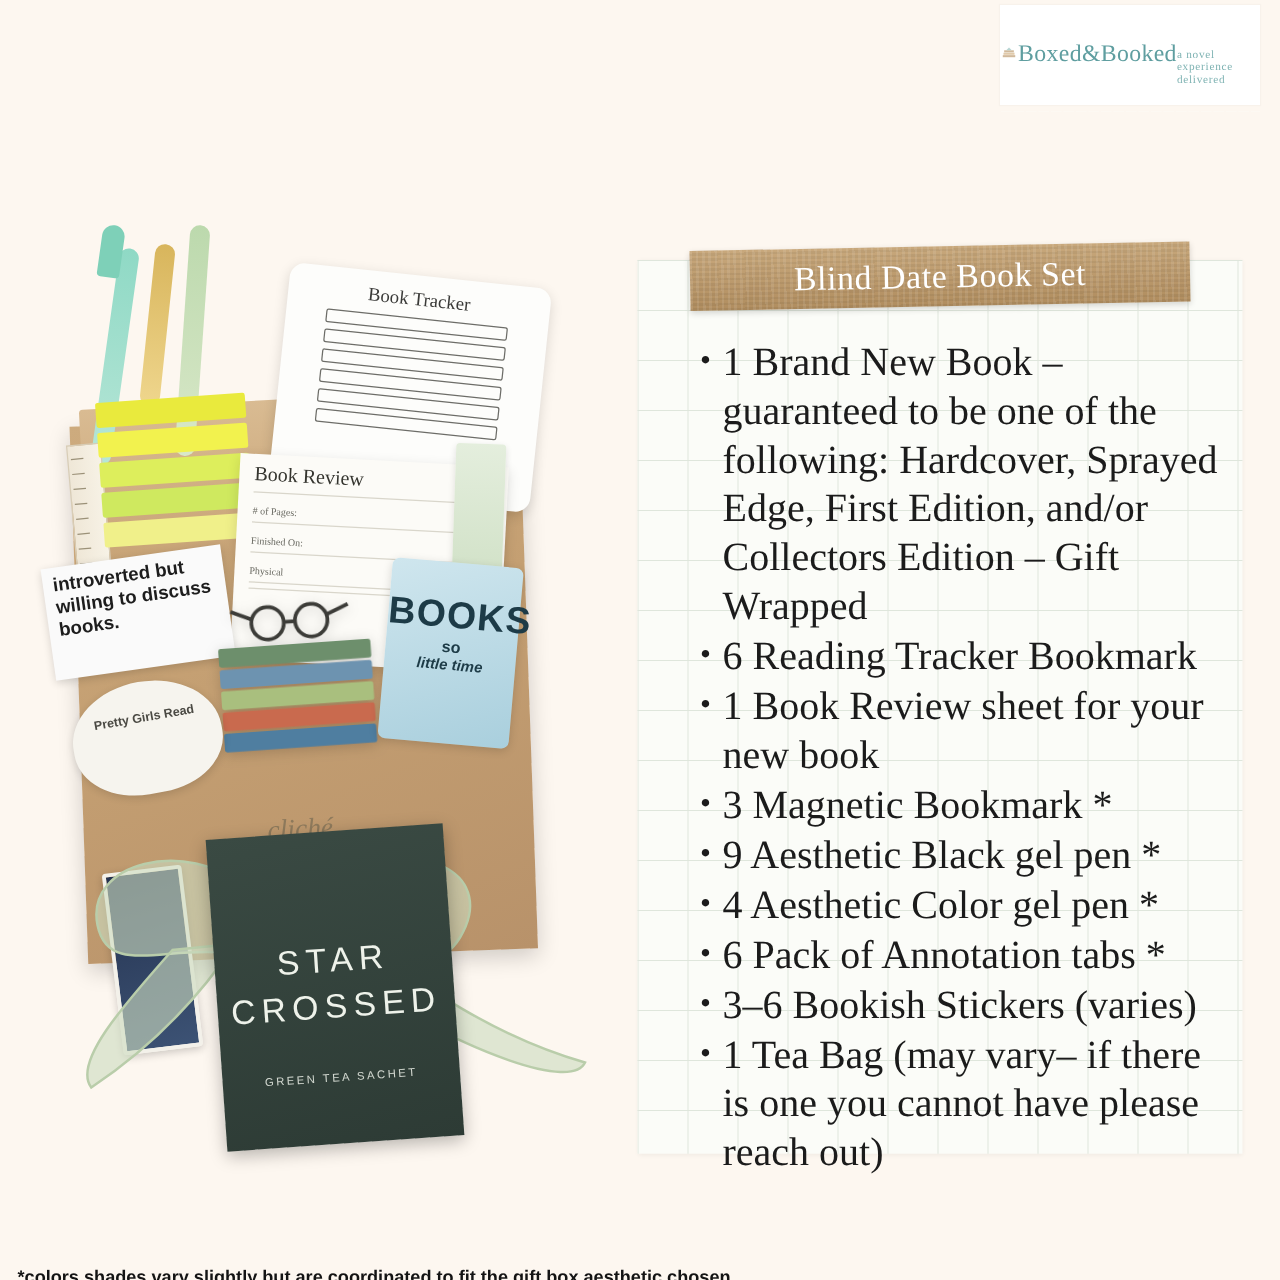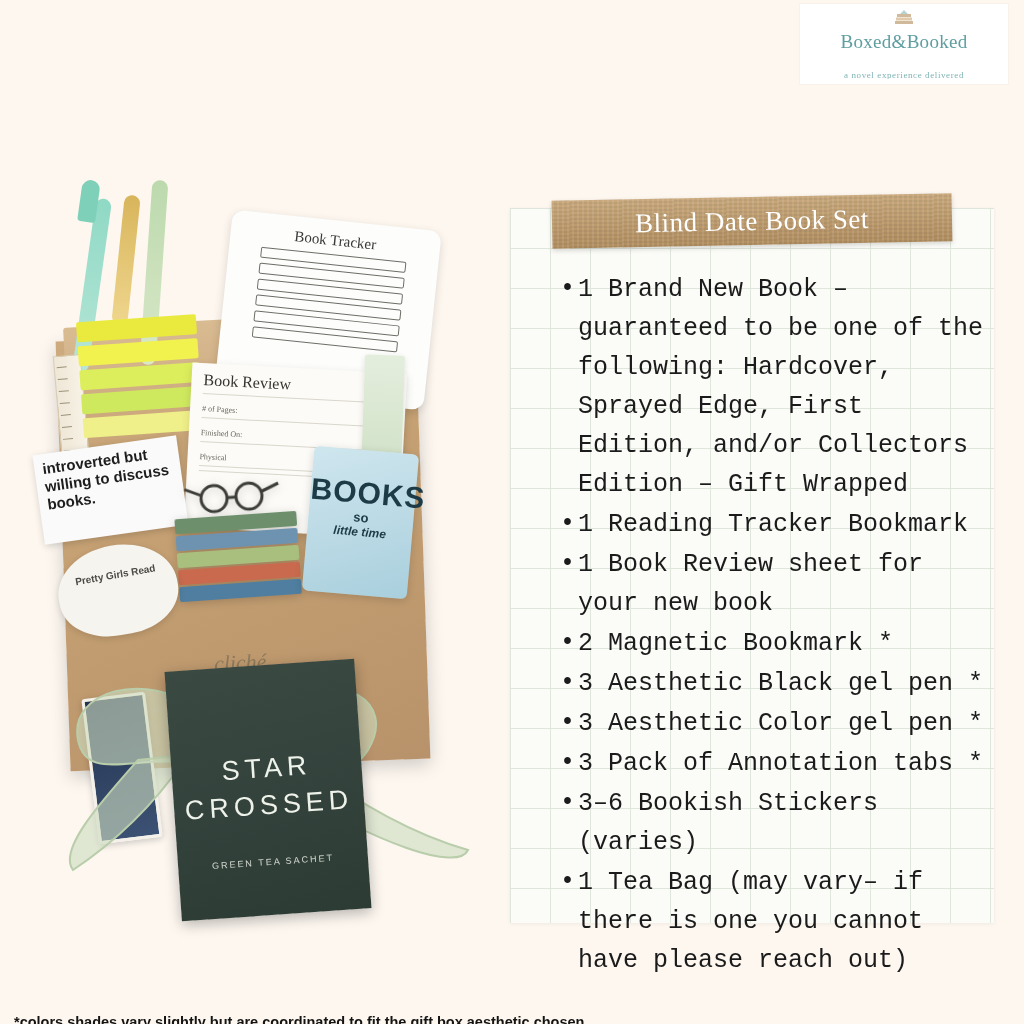--- a/index.html
+++ b/index.html
@@ -17,21 +17,21 @@
 
   
   .logo-badge {
     position: absolute;
     top: 4px;
     left: 800px;
     width: 208px;
     height: 80px;
     background: #ffffff;
     display: flex;
-    flex-direction: column;
+    flex-direction: row;
     align-items: center;
     justify-content: center;
     box-shadow: 0 0 0 1px rgba(0,0,0,0.02);
   }
   .logo-badge::before {
     content: "";
     position: absolute;
     left: 0; right: 0; bottom: -5px;
     height: 10px;
     background:
@@ -341,22 +341,22 @@
     position: absolute;
     left: 28px;
     top: 62px;
     right: 8px;
     margin: 0;
     padding: 0 0 0 22px;
     list-style: none;
   }
   .bullets li {
     position: relative;
-    font-family: Liberation Mono, monospace;
-    font-size: 25px;
+    font-family: Liberation Serif, serif;
+    font-size: 32px;
     line-height: 39px;
     color: #1b1b1b;
     margin-bottom: 1px;
     padding-left: 18px;
   }
   .bullets li::before {
     content: "•";
     position: absolute;
     left: 0;
     top: -1px;
@@ -486,26 +486,26 @@
   <div class="sachet">
     <div class="s1">STAR</div>
     <div class="s2">CROSSED</div>
     <div class="s3">GREEN TEA SACHET</div>
   </div>
 </div>
 
 <div class="note">
   <ul class="bullets">
     <li>1 Brand New Book – guaranteed to be one of the following: Hardcover, Sprayed Edge, First Edition, and/or Collectors Edition – Gift Wrapped</li>
-    <li>1 Reading Tracker Bookmark</li>
+    <li>6 Reading Tracker Bookmark</li>
     <li>1 Book Review sheet for your new book</li>
-    <li>2 Magnetic Bookmark *</li>
-    <li>3 Aesthetic Black gel pen *</li>
-    <li>3 Aesthetic Color gel pen *</li>
-    <li>3 Pack of Annotation tabs *</li>
+    <li>3 Magnetic Bookmark *</li>
+    <li>9 Aesthetic Black gel pen *</li>
+    <li>4 Aesthetic Color gel pen *</li>
+    <li>6 Pack of Annotation tabs *</li>
     <li>3–6 Bookish Stickers (varies)</li>
     <li>1 Tea Bag (may vary– if there is one you cannot have please reach out)</li>
   </ul>
 </div>
 
 <div class="tape">
   <span class="tape-title">Blind Date Book Set</span>
 </div>
 
 <div class="footnote">*colors shades vary slightly but are coordinated to fit the gift box aesthetic chosen</div>

